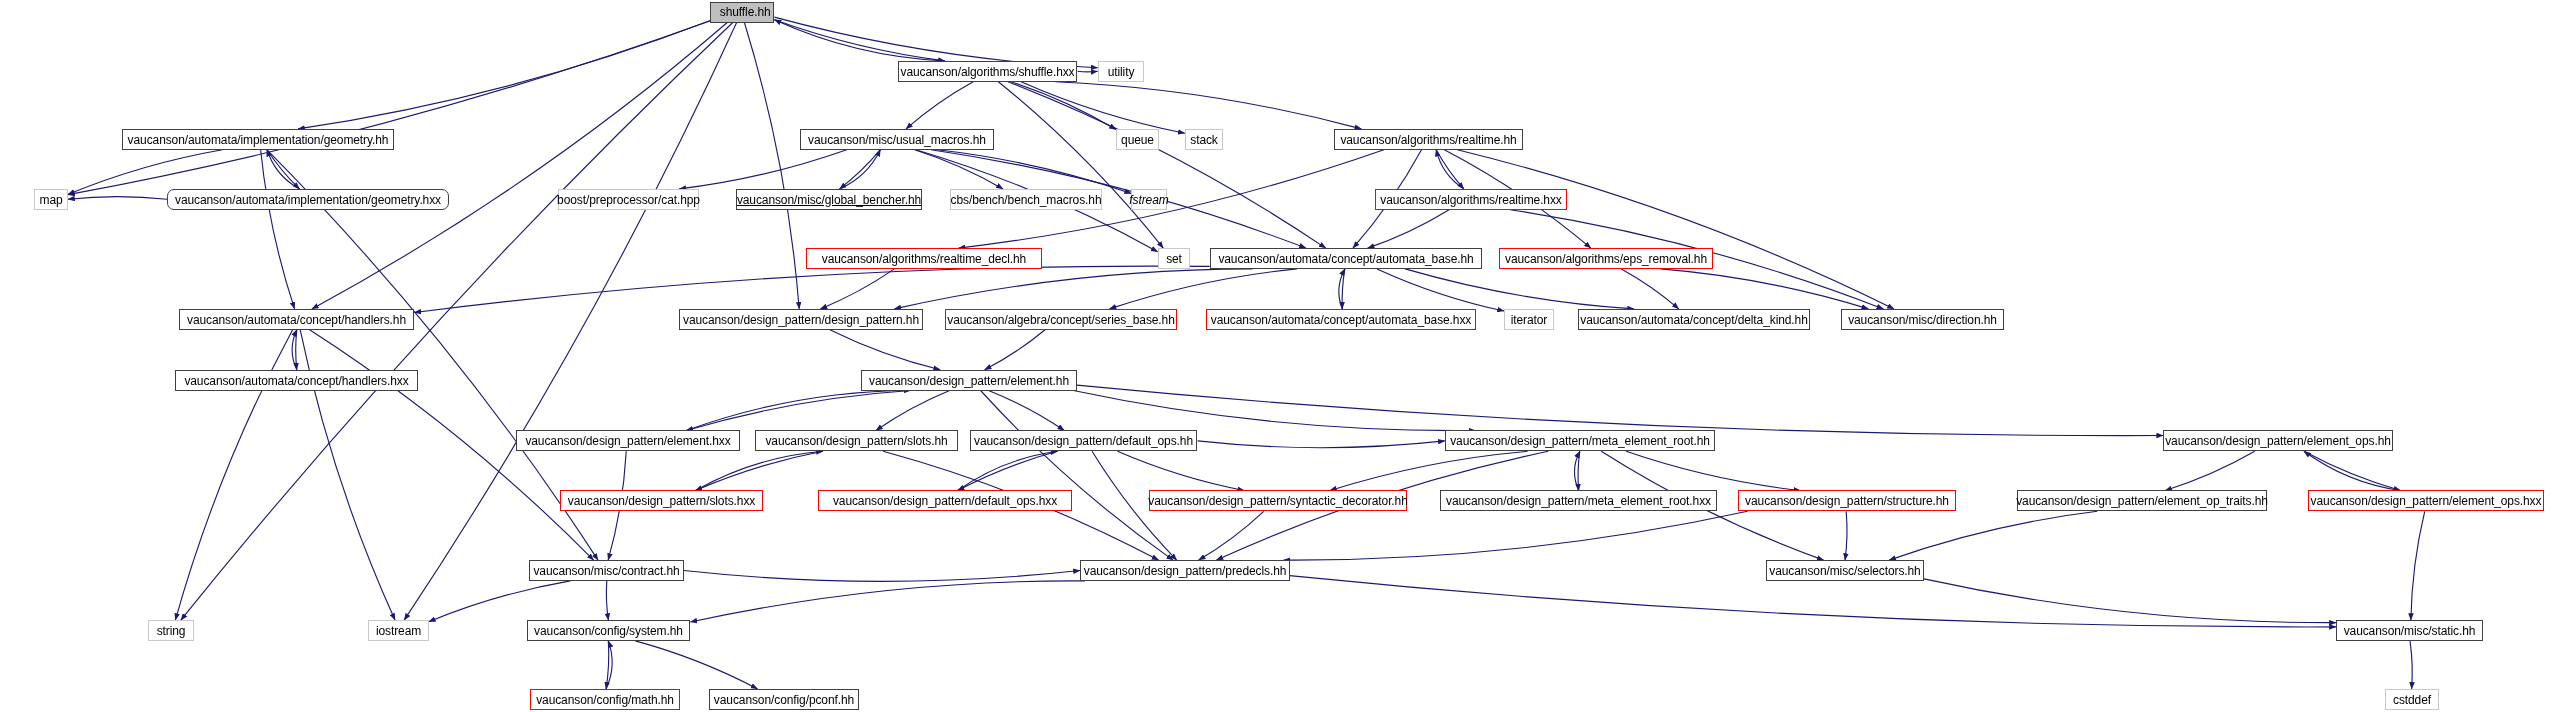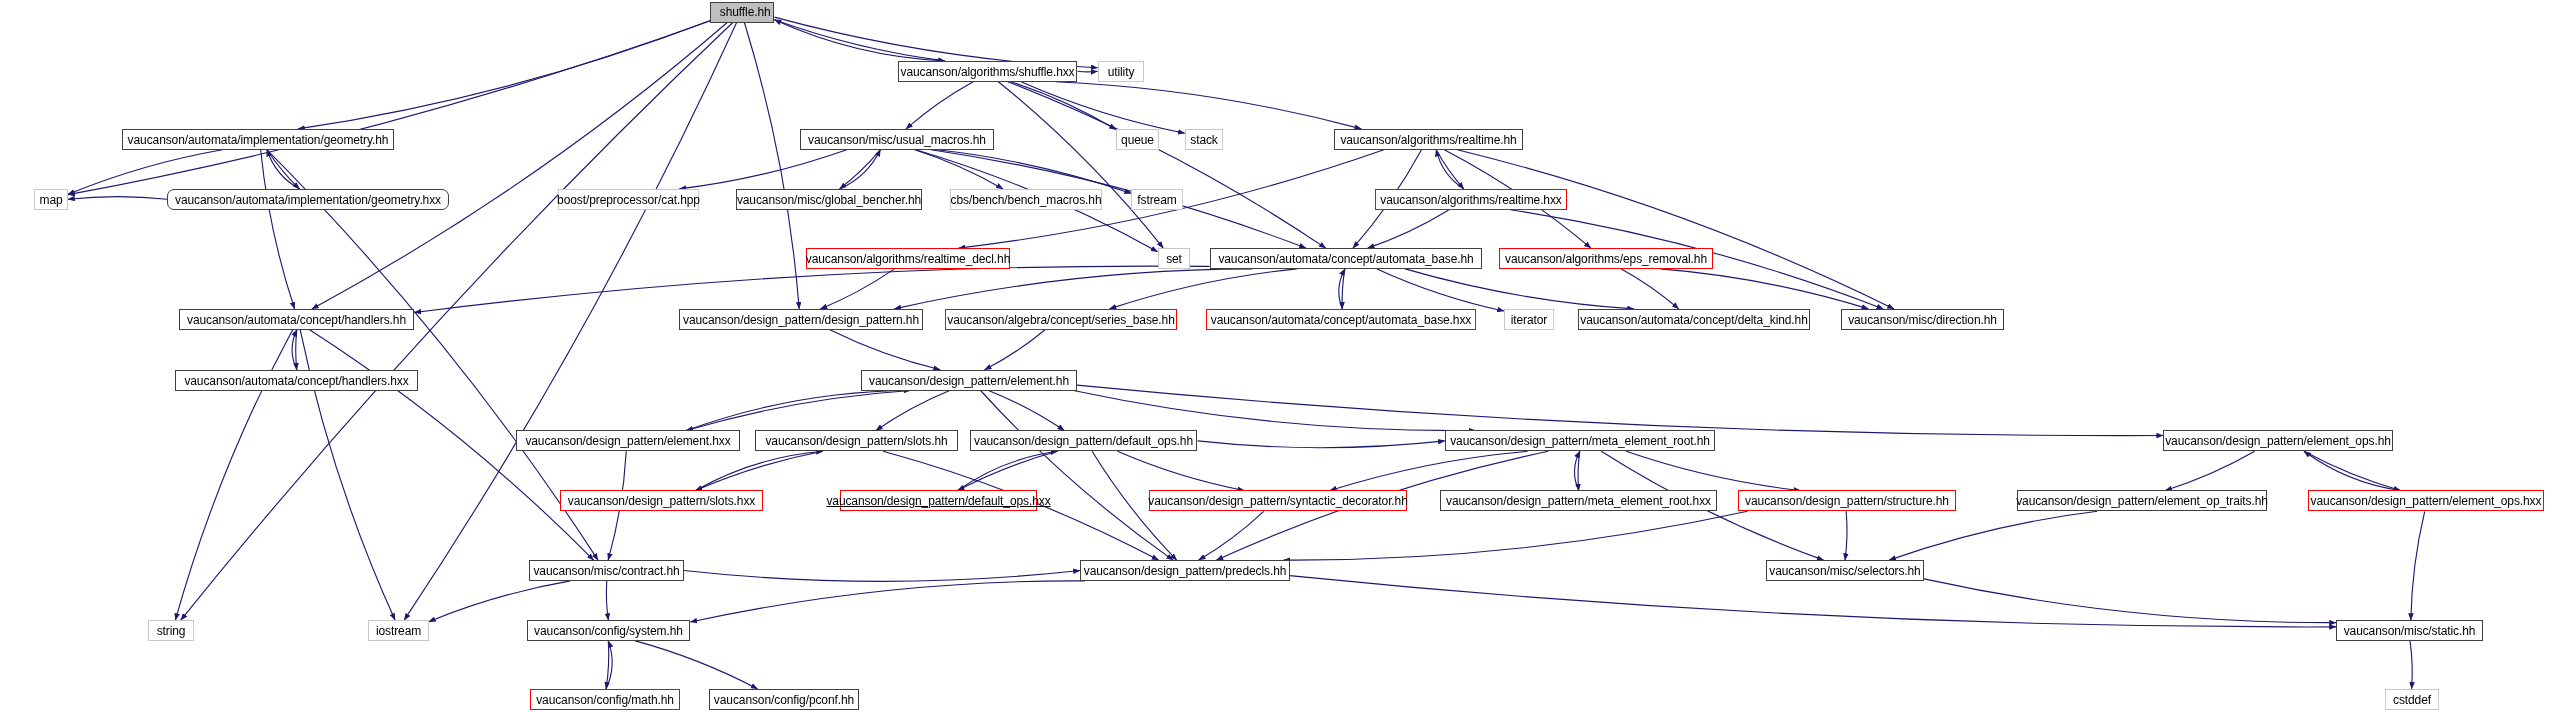--- a/index.html
+++ b/index.html
@@ -167,44 +167,44 @@
       <div class="node " style="left: 898px; top: 61px; width: 179px;">vaucanson/algorithms/shuffle.hxx</div>
       <div class="node ext" style="left: 1098px; top: 61px; width: 46px;">utility</div>
       <div class="node " style="left: 122px; top: 129px; width: 272px;">vaucanson/automata/implementation/geometry.hh</div>
       <div class="node " style="left: 167px; top: 189px; width: 282px; border-radius: 7px;">vaucanson/automata/implementation/geometry.hxx</div>
       <div class="node " style="left: 800px; top: 129px; width: 194px;">vaucanson/misc/usual_macros.hh</div>
       <div class="node ext" style="left: 1116px; top: 129px; width: 43px;">queue</div>
       <div class="node ext" style="left: 1185px; top: 129px; width: 38px;">stack</div>
       <div class="node " style="left: 1334px; top: 129px; width: 189px;">vaucanson/algorithms/realtime.hh</div>
       <div class="node ext" style="left: 34px; top: 189px; width: 34px;">map</div>
       <div class="node ext" style="left: 558px; top: 189px; width: 141px;">boost/preprocessor/cat.hpp</div>
-      <div class="node " style="left: 736px; top: 189px; width: 186px;">vaucanson/misc/global_bencher.hh</div>
+      <div class="node " style="left: 736px; top: 189px; width: 186px; text-decoration: underline;">vaucanson/misc/global_bencher.hh</div>
       <div class="node ext" style="left: 950px; top: 189px; width: 152px;">cbs/bench/bench_macros.hh</div>
-      <div class="node ext" style="left: 1131px; top: 189px; width: 52px;">fstream</div>
+      <div class="node ext" style="left: 1131px; top: 189px; width: 36px; font-style: italic;">fstream</div>
       <div class="node red" style="left: 1375px; top: 189px; width: 192px;">vaucanson/algorithms/realtime.hxx</div>
-      <div class="node red" style="left: 806px; top: 248px; width: 204px;">vaucanson/algorithms/realtime_decl.hh</div>
+      <div class="node red" style="left: 806px; top: 248px; width: 236px;">vaucanson/algorithms/realtime_decl.hh</div>
       <div class="node ext" style="left: 1158px; top: 248px; width: 32px;">set</div>
       <div class="node " style="left: 1210px; top: 248px; width: 272px;">vaucanson/automata/concept/automata_base.hh</div>
       <div class="node red" style="left: 1499px; top: 248px; width: 214px;">vaucanson/algorithms/eps_removal.hh</div>
       <div class="node " style="left: 179px; top: 309px; width: 235px;">vaucanson/automata/concept/handlers.hh</div>
       <div class="node " style="left: 679px; top: 309px; width: 244px;">vaucanson/design_pattern/design_pattern.hh</div>
       <div class="node red" style="left: 945px; top: 309px; width: 232px;">vaucanson/algebra/concept/series_base.hh</div>
       <div class="node red" style="left: 1206px; top: 309px; width: 270px;">vaucanson/automata/concept/automata_base.hxx</div>
       <div class="node ext" style="left: 1504px; top: 309px; width: 50px;">iterator</div>
       <div class="node " style="left: 1578px; top: 309px; width: 232px;">vaucanson/automata/concept/delta_kind.hh</div>
       <div class="node " style="left: 1841px; top: 309px; width: 163px;">vaucanson/misc/direction.hh</div>
       <div class="node " style="left: 175px; top: 370px; width: 243px;">vaucanson/automata/concept/handlers.hxx</div>
       <div class="node " style="left: 861px; top: 370px; width: 216px;">vaucanson/design_pattern/element.hh</div>
       <div class="node " style="left: 516px; top: 430px; width: 224px;">vaucanson/design_pattern/element.hxx</div>
       <div class="node " style="left: 755px; top: 430px; width: 203px;">vaucanson/design_pattern/slots.hh</div>
       <div class="node " style="left: 970px; top: 430px; width: 227px;">vaucanson/design_pattern/default_ops.hh</div>
       <div class="node " style="left: 1445px; top: 430px; width: 270px;">vaucanson/design_pattern/meta_element_root.hh</div>
       <div class="node " style="left: 2163px; top: 430px; width: 230px;">vaucanson/design_pattern/element_ops.hh</div>
       <div class="node red" style="left: 560px; top: 490px; width: 203px;">vaucanson/design_pattern/slots.hxx</div>
-      <div class="node red" style="left: 840px; top: 490px; width: 197px; text-decoration: underline;">vaucanson/design_pattern/default_ops.hxx</div>
+      <div class="node red" style="left: 818px; top: 490px; width: 254px;">vaucanson/design_pattern/default_ops.hxx</div>
       <div class="node red" style="left: 1149px; top: 490px; width: 258px;">vaucanson/design_pattern/syntactic_decorator.hh</div>
       <div class="node " style="left: 1440px; top: 490px; width: 277px;">vaucanson/design_pattern/meta_element_root.hxx</div>
       <div class="node red" style="left: 1738px; top: 490px; width: 218px;">vaucanson/design_pattern/structure.hh</div>
       <div class="node " style="left: 2017px; top: 490px; width: 250px;">vaucanson/design_pattern/element_op_traits.hh</div>
       <div class="node red" style="left: 2308px; top: 490px; width: 236px;">vaucanson/design_pattern/element_ops.hxx</div>
       <div class="node " style="left: 529px; top: 560px; width: 155px;">vaucanson/misc/contract.hh</div>
       <div class="node " style="left: 1080px; top: 560px; width: 210px;">vaucanson/design_pattern/predecls.hh</div>
       <div class="node " style="left: 1766px; top: 560px; width: 158px;">vaucanson/misc/selectors.hh</div>
       <div class="node ext" style="left: 148px; top: 620px; width: 46px;">string</div>
       <div class="node ext" style="left: 368px; top: 620px; width: 61px;">iostream</div>

